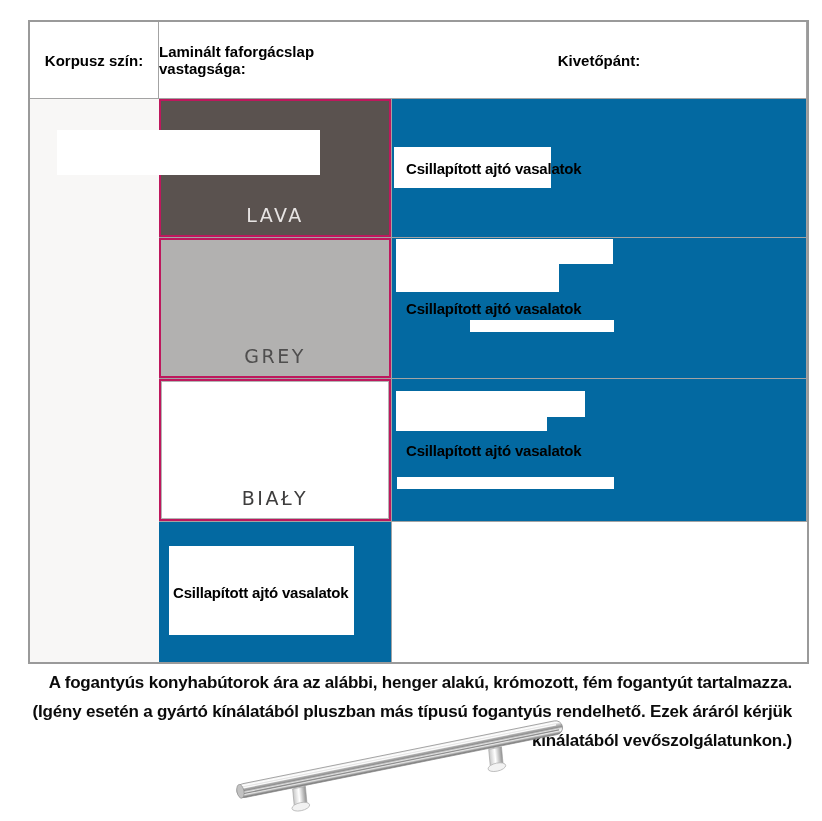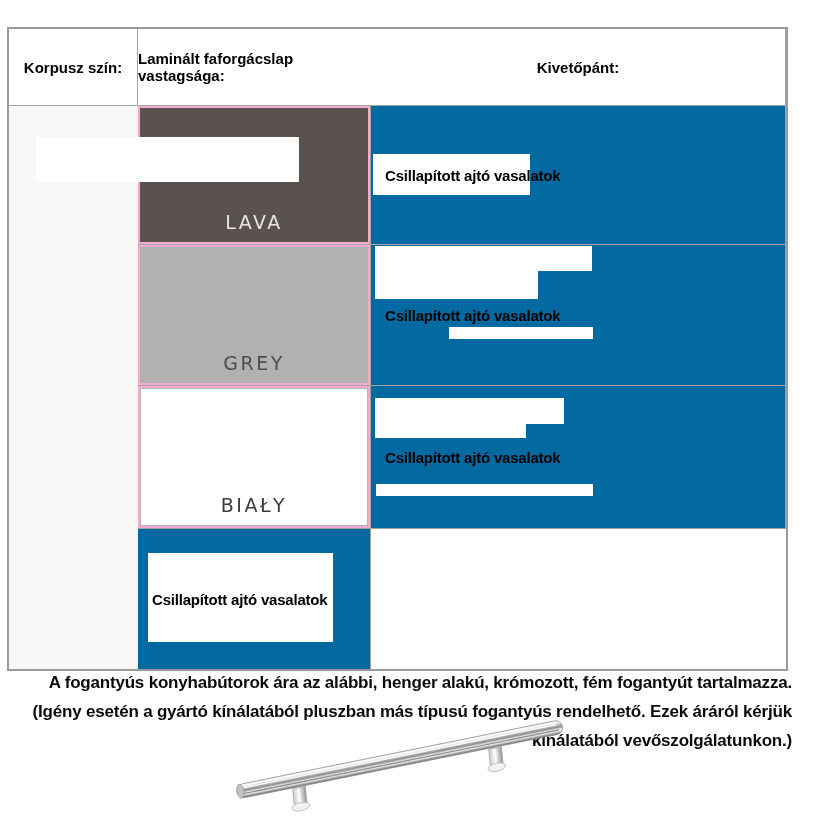--- a/index.html
+++ b/index.html
@@ -1,29 +1,29 @@
 <!DOCTYPE html>
 <html><head>
 <meta charset="utf-8">
 <style>
   html,body{margin:0;padding:0;background:#ffffff;}
   .page{position:relative;width:822px;height:821px;background:#ffffff;overflow:hidden;
         font-family:"Liberation Sans", sans-serif;}
 
   
-  .tbl{position:absolute;left:7px;top:20px;width:777px;height:640px;
+  .tbl{position:absolute;left:28px;top:20px;width:777px;height:640px;
        border:2px solid #9a9a9a;display:grid;
        grid-template-columns:129px 233px 1fr;
-       grid-template-rows:77px 139px 141px 143px 1fr;margin-top:7px;}
+       grid-template-rows:77px 139px 141px 143px 1fr;}
   .cell{position:relative;border-right:1px solid #a3a3a3;border-bottom:1px solid #a3a3a3;box-sizing:border-box;}
   .cell.lastcol{border-right:none;}
   .cell.lastrow{border-bottom:none;}
   .hcell{background:#ffffff;display:flex;align-items:center;justify-content:center;
          font-weight:bold;font-size:15px;color:#000;}
-  .ccell{background:#f9a8d4;padding:2px;}
+  .ccell{background:#be185d;padding:2px;}
   .hingecell{background:#0369a1;}
   .boardcell{background:#f8f7f6;grid-row:2 / span 4;}
 
   
   .swatch{width:100%;height:100%;box-sizing:border-box;display:flex;align-items:flex-end;justify-content:center;
           font-family:"DejaVu Sans", sans-serif;font-size:19px;letter-spacing:2.5px;padding-bottom:9px;}
   .sw-lava{background:#5a524f;color:#e7e4e3;}
   .sw-grey{background:#b2b1b0;color:#4f4e4e;}
   .sw-bialy{background:#ffffff;border:1px solid #b3b3b3;color:#3e3d3d;justify-content:center;}
   .sw-oak{color:#f3ecdc;text-align:center;line-height:25px;padding-bottom:6px;font-size:20px;

